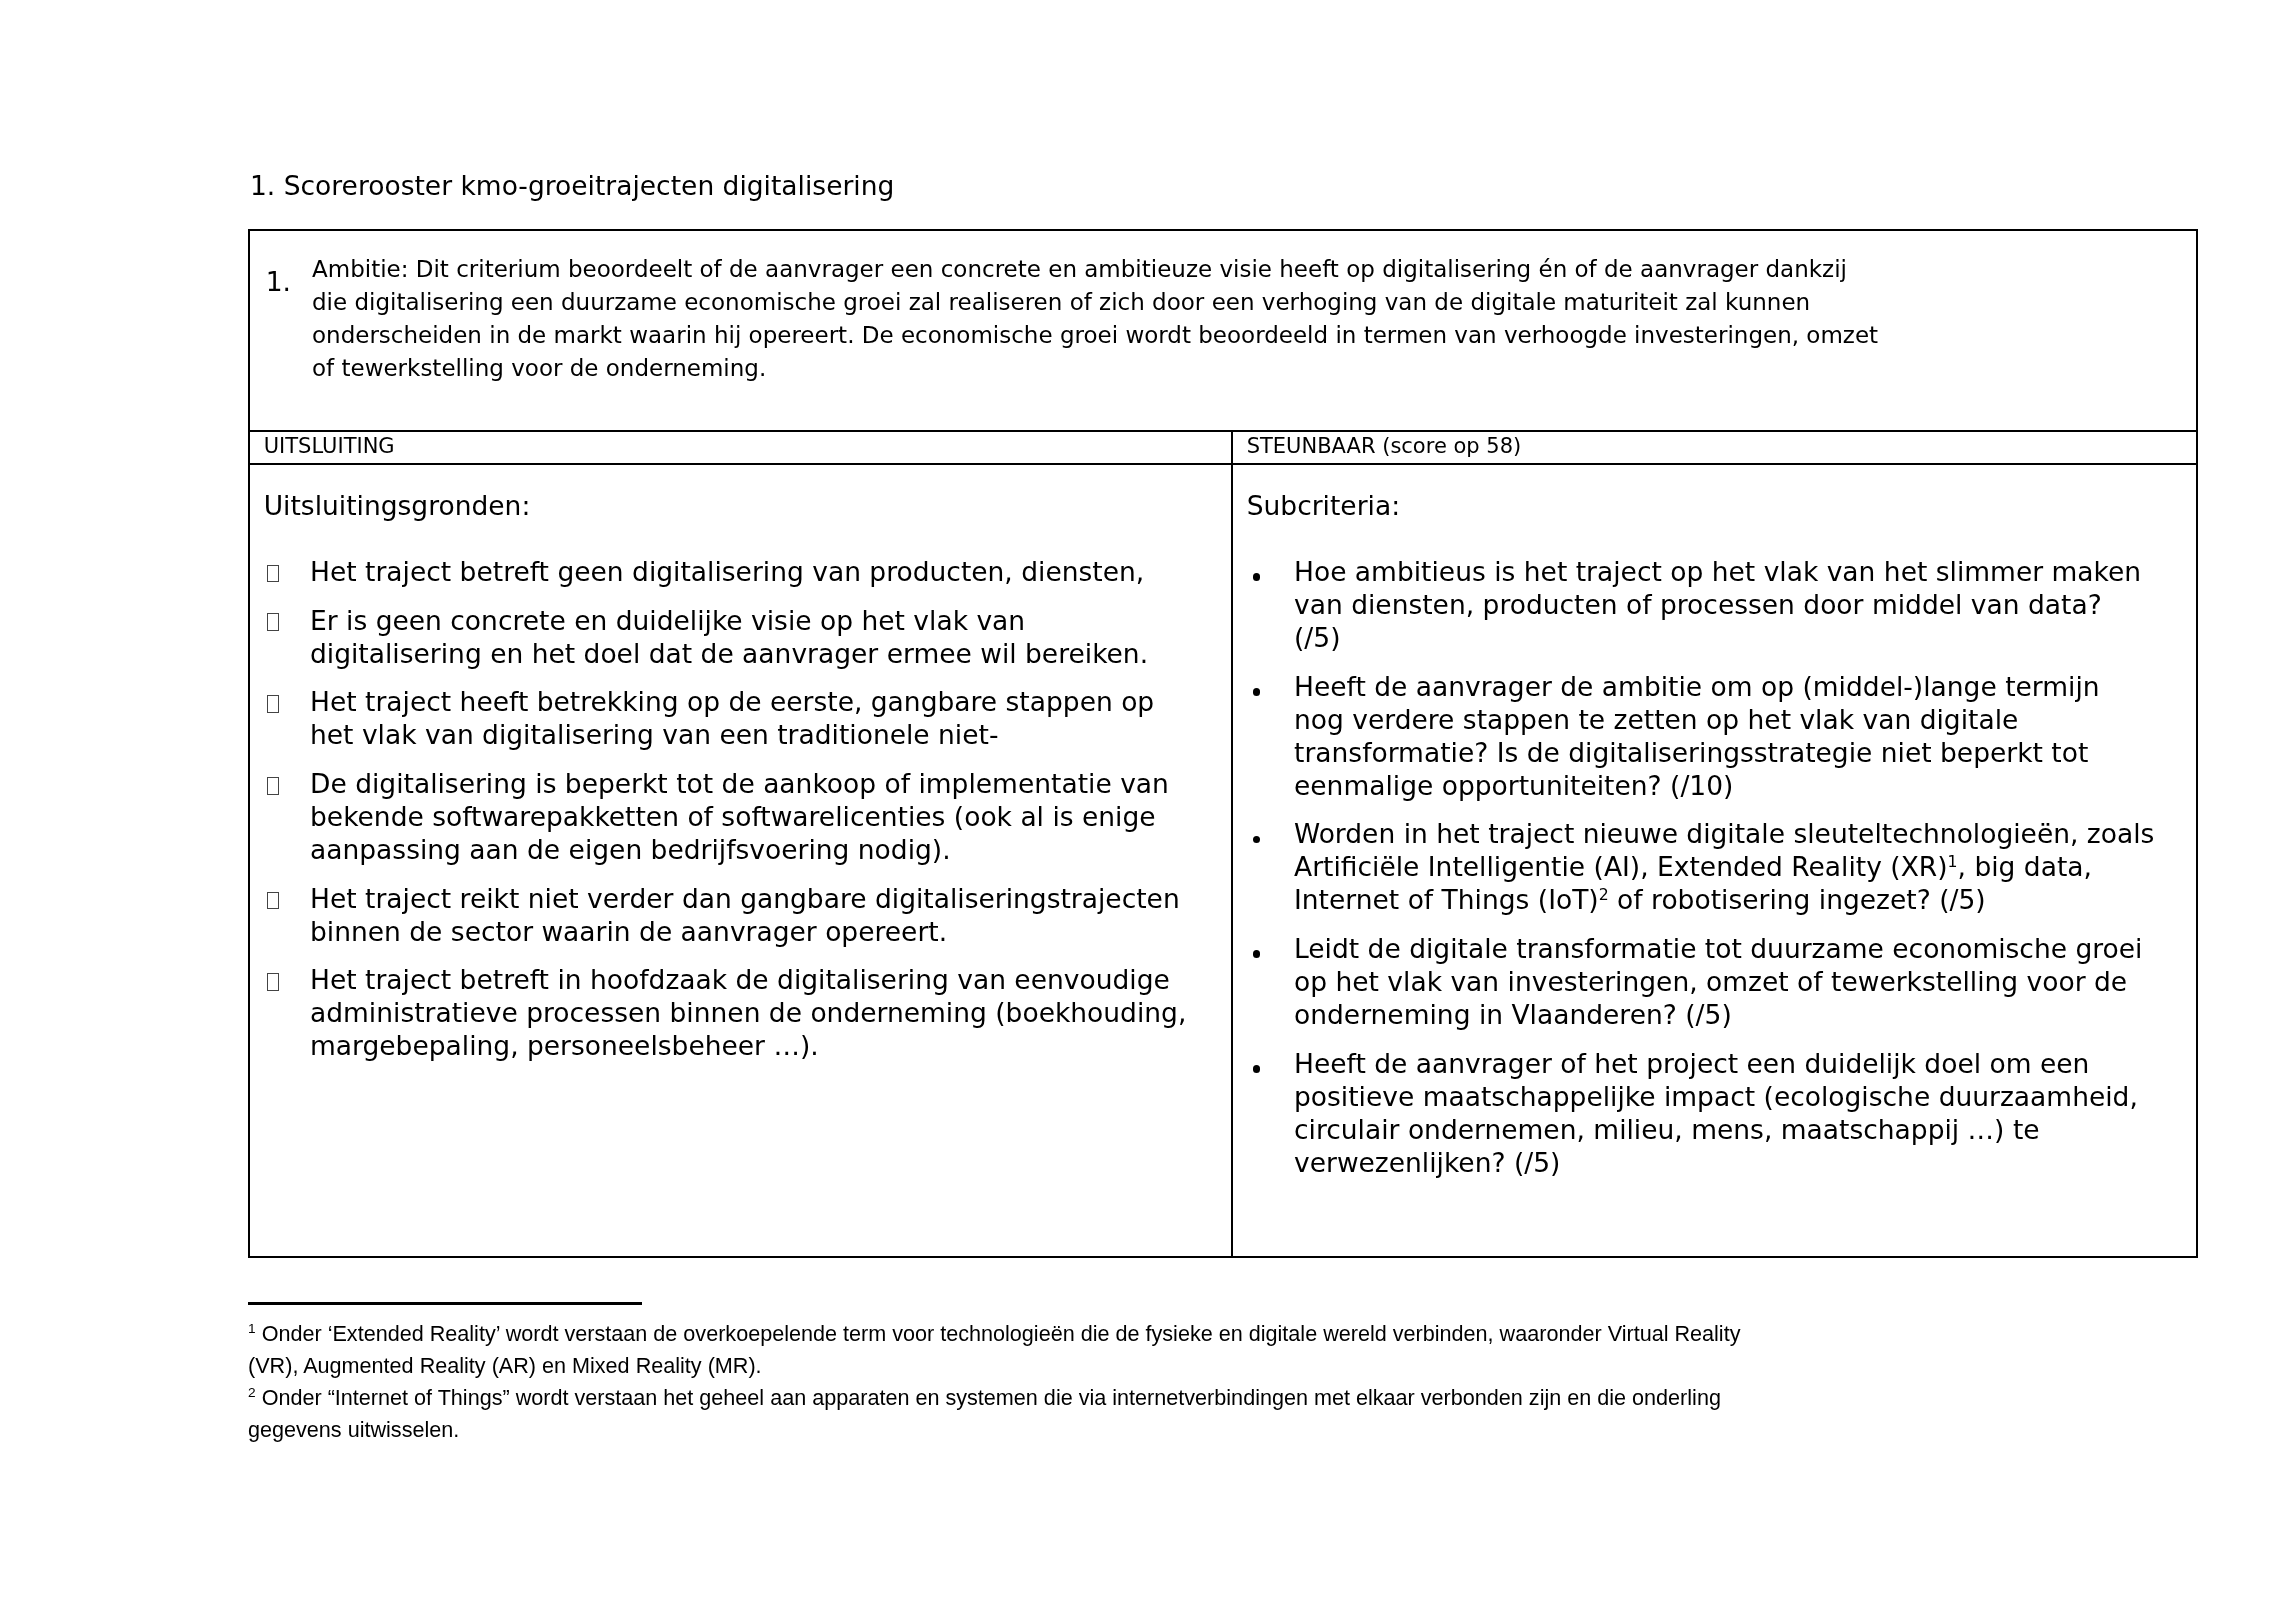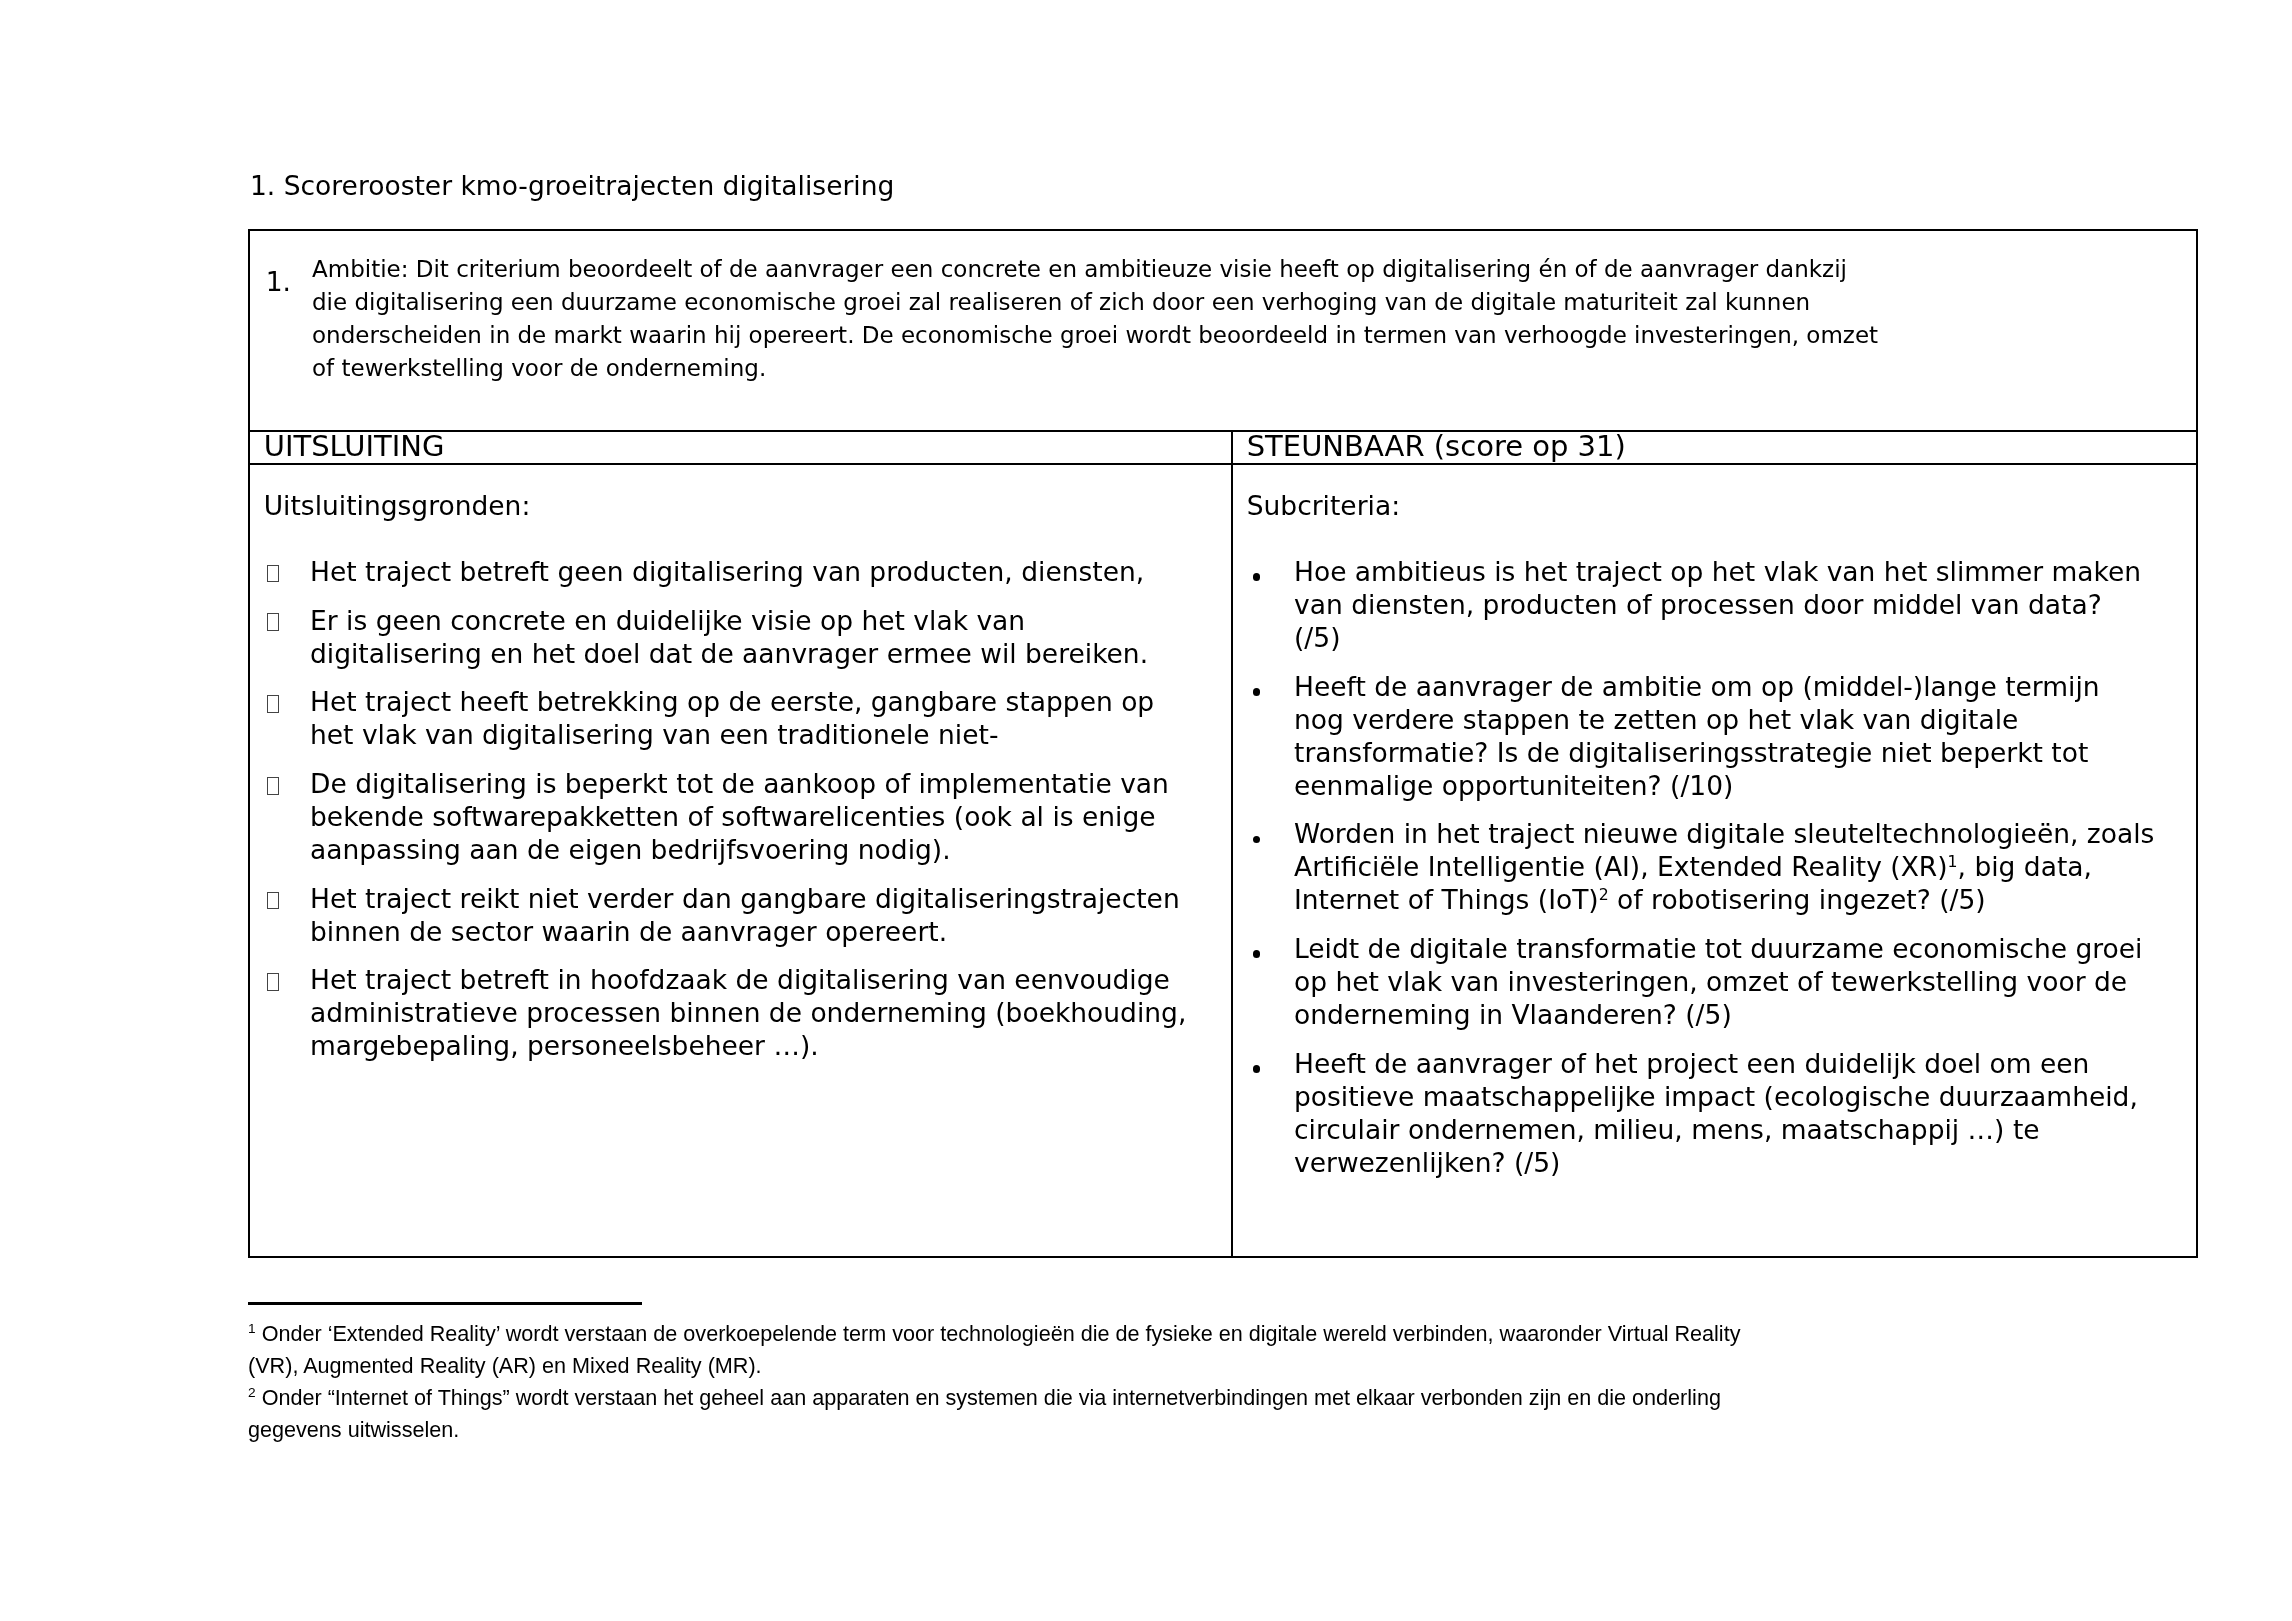--- a/index.html
+++ b/index.html
@@ -3,21 +3,21 @@
 <meta charset="utf-8">
 <style>
   html, body { margin: 0; padding: 0; background: #ffffff; }
   body { width: 2293px; height: 1621px; position: relative; overflow: hidden; color: #000; font-family: "DejaVu Sans", sans-serif; }
   .title { position: absolute; left: 250px; top: 169px; font-size: 26.5px; line-height: 33px; white-space: nowrap; }
   .tbl { position: absolute; left: 248px; top: 229px; width: 1950px; height: 1029px; border: 2px solid #000; box-sizing: border-box; }
   .intro { position: absolute; left: 0; top: 0; width: 100%; height: 201px; border-bottom: 2px solid #000; box-sizing: border-box; }
   .intro .num { position: absolute; left: 15.7px; top: 34px; font-size: 26.5px; line-height: 33px; }
   .intro .lines { position: absolute; left: 62px; top: 22px; font-size: 23px; line-height: 33px; }
   .line { display: block; white-space: nowrap; }
-  .hdr { position: absolute; top: 201px; height: 33px; border-bottom: 2px solid #000; box-sizing: border-box; font-size: 29px; line-height: 29px; white-space: nowrap; }
+  .hdr { position: absolute; top: 201px; height: 33px; border-bottom: 2px solid #000; box-sizing: border-box; font-size: 21px; line-height: 29px; white-space: nowrap; }
   .hdr.left { left: 0; width: 983px; padding-left: 13.7px; }
   .hdr.right { left: 983px; right: 0; padding-left: 13.7px; }
   .vdiv { position: absolute; left: 981px; top: 201px; bottom: 0; width: 2px; background: #000; }
   .col { position: absolute; top: 234px; bottom: 0; font-size: 26.5px; line-height: 33px; }
   .col.left { left: 0; width: 778px; }
   .col.right { left: 983px; right: 0; }
   .sub { position: absolute; top: 23.5px; white-space: nowrap; }
   .col.left .sub { left: 13.7px; }
   .col.right .sub { left: 13.7px; }
   .list { position: absolute; top: 90px; left: 0; right: 0; }
@@ -44,21 +44,21 @@
     <span class="num">1.</span>
     <div class="lines">
       <span class="line">Ambitie: Dit criterium beoordeelt of de aanvrager een concrete en ambitieuze visie heeft op digitalisering én of de aanvrager dankzij</span>
       <span class="line">die digitalisering een duurzame economische groei zal realiseren of zich door een verhoging van de digitale maturiteit zal kunnen</span>
       <span class="line">onderscheiden in de markt waarin hij opereert. De economische groei wordt beoordeeld in termen van verhoogde investeringen, omzet</span>
       <span class="line">of tewerkstelling voor de onderneming.</span>
     </div>
   </div>
 
   <div class="hdr left">UITSLUITING</div>
-  <div class="hdr right">STEUNBAAR (score op 31)</div>
+  <div class="hdr right">STEUNBAAR (score op 58)</div>
   <div class="vdiv"></div>
 
   <div class="col left">
     <div class="sub">Uitsluitingsgronden:</div>
     <div class="list">
       <div class="item">
         <span class="bullet"><span class="box-glyph"></span></span>
         <div class="item-text">
           <span class="line">Het traject betreft geen digitalisering van producten, diensten,</span>
         </div>

